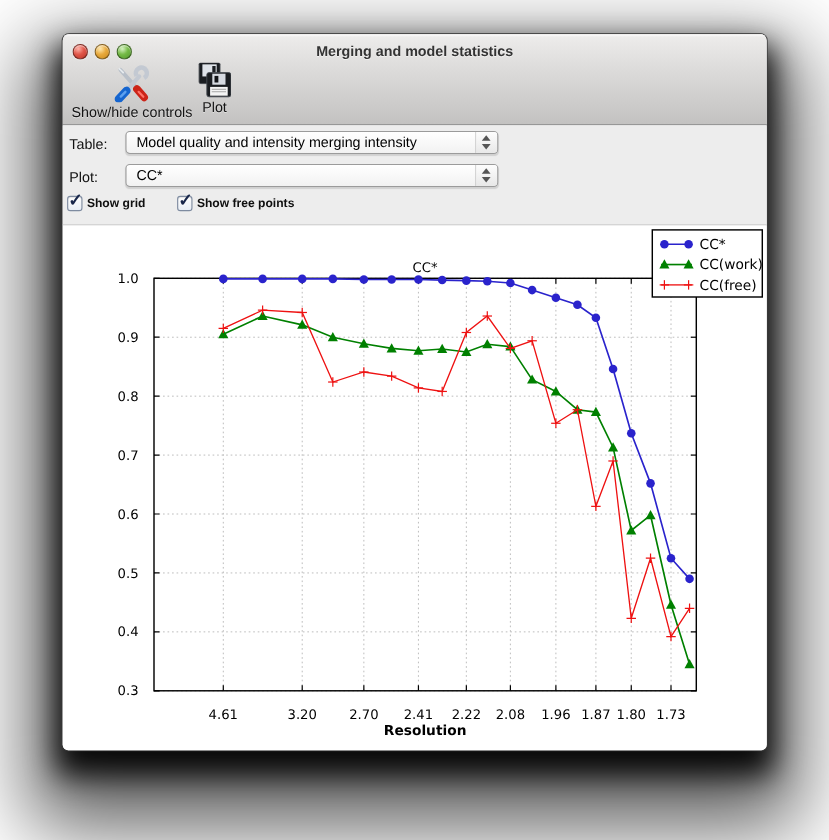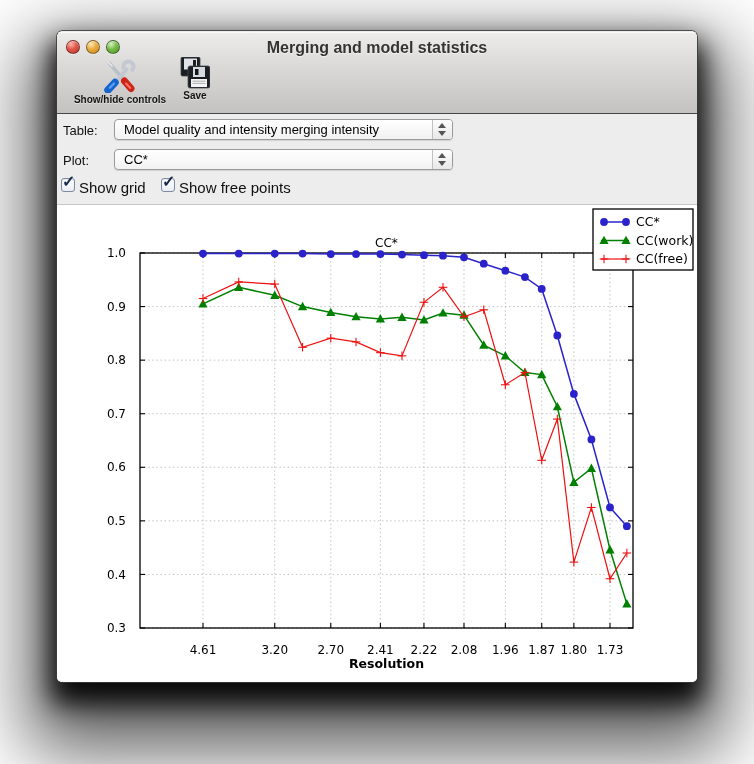--- a/index.html
+++ b/index.html
@@ -20,26 +20,26 @@
           border-bottom:1px solid #474747;box-sizing:content-box;}
   .header::before{content:"";position:absolute;left:1px;right:1px;top:1px;height:1px;
           background:rgba(255,255,255,.65);border-radius:6px 6px 0 0;}
   .traffic{position:absolute;left:9px;top:9px;display:flex;gap:6px;}
   .light{width:12px;height:12px;border-radius:50%;border:1px solid rgba(0,0,0,.4);
          box-shadow:inset 0 1px 1px rgba(255,255,255,.55), 0 1px 0 rgba(255,255,255,.35);}
   .light.red{background:radial-gradient(circle at 35% 28%,#ffb4aa 0%,#e05548 45%,#bb3527 100%);}
   .light.yellow{background:radial-gradient(circle at 35% 28%,#ffeab2 0%,#e8a93c 45%,#cb8b1d 100%);}
   .light.green{background:radial-gradient(circle at 35% 28%,#d6f2c3 0%,#74ba45 45%,#52992b 100%);}
   .win-title{position:absolute;left:70px;right:70px;top:8px;text-align:center;
-             font-size:16px;font-weight:bold;color:#333;
+             font-size:13px;font-weight:bold;color:#333;
              text-shadow:0 1px 0 rgba(255,255,255,.55);white-space:nowrap;}
   .toolbtn{position:absolute;top:26px;text-align:center;cursor:default;}
   .toolbtn .ticon{display:block;margin:0 auto;}
-  .toolbtn .tlabel{display:block;margin-top:1px;font-size:10px;color:#141414;
-                   text-shadow:0 1px 0 rgba(255,255,255,.45);white-space:nowrap;font-weight:bold;}
+  .toolbtn .tlabel{display:block;margin-top:1px;font-size:13px;color:#141414;
+                   text-shadow:0 1px 0 rgba(255,255,255,.45);white-space:nowrap;}
   .toolbtn.controls{left:8px;width:110px;}
   .toolbtn.save{left:114px;width:48px;}
 
   
   .panel{position:absolute;left:0;top:83px;width:640px;height:91px;background:#ededed;
          border-bottom:1px solid #c6c6c6;box-sizing:border-box;}
   .ctl-label{position:absolute;font-size:13px;color:#101010;}
   .popup{position:absolute;height:21px;width:339px;background:linear-gradient(#ffffff,#f2f2f2);
          border:1px solid #9b9b9b;border-radius:4px;box-sizing:border-box;
          box-shadow:0 1px 1px rgba(0,0,0,.12);}
@@ -50,21 +50,21 @@
   .arrow{position:absolute;left:5px;width:0;height:0;border-left:4.5px solid transparent;
          border-right:4.5px solid transparent;}
   .arrow.up{top:3px;border-bottom:5px solid #555;}
   .arrow.down{bottom:3px;border-top:5px solid #555;}
   .checkbox{position:absolute;width:14px;height:14px;border:1px solid #7e8ba0;border-radius:3px;
             background:linear-gradient(#ffffff,#e9eef5);box-sizing:border-box;
             box-shadow:inset 0 1px 1px rgba(0,0,0,.1);}
   .checkbox .check{display:none;position:absolute;left:0px;top:-7px;font-size:16px;font-weight:bold;
                    color:#18264a;text-shadow:0 1px 0 rgba(255,255,255,.4);}
   .checkbox.checked .check{display:block;}
-  .cb-label{position:absolute;font-size:15px;color:#101010;}
+  .cb-label{position:absolute;font-size:11px;color:#101010;font-weight:bold;}
 
   
   .chartarea{position:absolute;left:0;top:174px;width:640px;height:477px;background:#ffffff;
              border-radius:0 0 5px 5px;}
   #chart-svg{position:absolute;left:0;top:0;}
   .grid{stroke:#bcbcbc;stroke-width:0.9;stroke-dasharray:1.5 2.6;}
   .frame{fill:none;stroke:#000;stroke-width:1.3;}
   .tick{stroke:#000;stroke-width:1.1;}
   .ticklabel{font-family:"DejaVu Sans",sans-serif;font-size:12px;fill:#000;}
   .charttitle{font-family:"DejaVu Sans",sans-serif;font-size:12px;fill:#000;}
@@ -108,21 +108,21 @@
           <rect x="4" y="1.5" width="13" height="11" fill="#dfe3e9"></rect>
           <rect x="13" y="3" width="3" height="6" fill="#1a1d21"></rect>
 
           <rect x="8" y="9" width="22" height="22" rx="2" fill="#1a1d21" stroke="#4a4e55" stroke-width="0.8"></rect>
           <rect x="13" y="10" width="12" height="10" fill="#d6dae1"></rect>
           <rect x="15" y="12" width="3.5" height="6" fill="#121418"></rect>
           <rect x="11" y="22" width="16" height="8" fill="#f4f4f4"></rect>
           <line x1="12.5" y1="24.2" x2="25.5" y2="24.2" stroke="#9a9a9a" stroke-width="0.8"></line>
           <line x1="12.5" y1="26.4" x2="25.5" y2="26.4" stroke="#9a9a9a" stroke-width="0.8"></line>
         </svg>
-        <span class="tlabel">Save</span>
+        <span class="tlabel">Plot</span>
       </div>
     </div>
 
     <div class="panel"></div>
 
     <span class="ctl-label" style="left:6px;top:92px;">Table:</span>
     <div class="popup" style="left:57px;top:88px;">
       <span class="pval">Model quality and intensity merging intensity</span>
       <span class="stepper">
         <span class="arrow up"></span>

